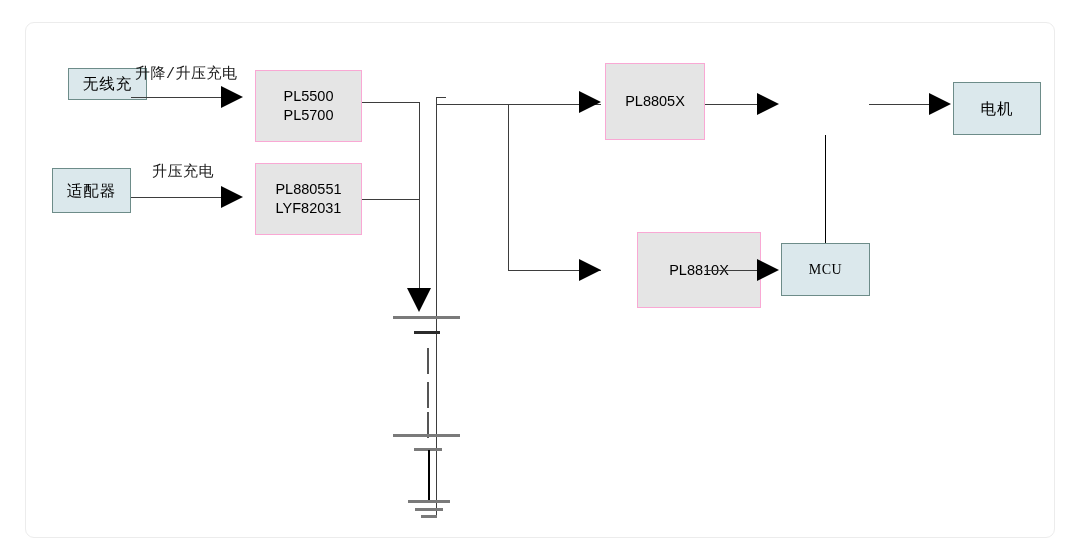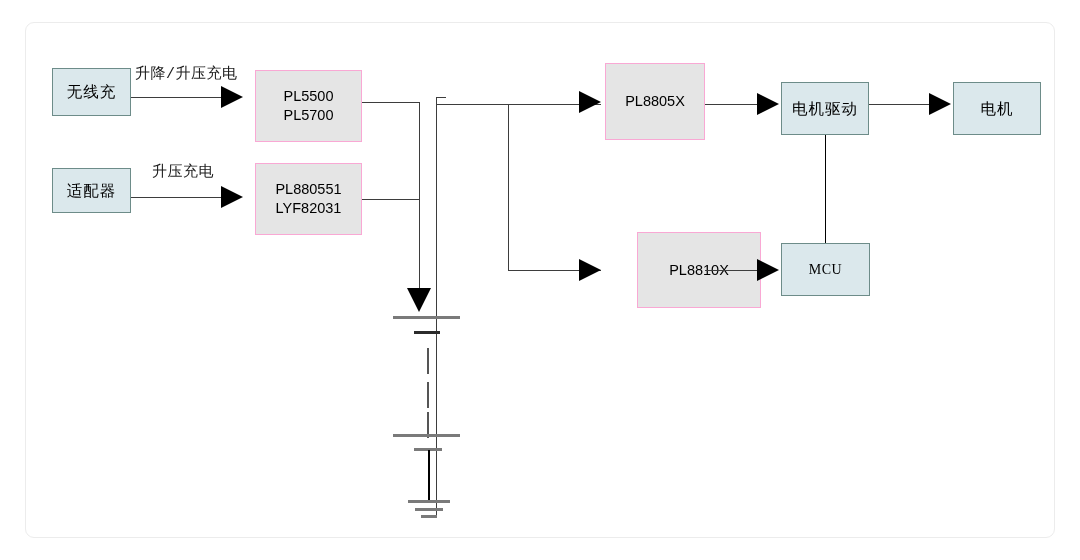--- a/index.html
+++ b/index.html
@@ -103,21 +103,21 @@
     width: 0;
     border-left: 2px solid #000000;
   }
 </style>
 </head>
 <body>
 
 <div id="canvas">
   <div id="frame"></div>
 
-  <div class="box blue" style="left:52px; top:68px; width:79px; height:48px;">
+  <div class="box blue" style="left:68px; top:68px; width:79px; height:32px;">
     <span>无线充</span>
   </div>
 
   <div class="box blue" style="left:52px; top:168px; width:79px; height:45px;">
     <span>适配器</span>
   </div>
 
   <div class="box green" style="left:255px; top:70px; width:107px; height:72px;">
     <span class="ln">PL5500</span>
     <span class="ln">PL5700</span>
@@ -133,23 +133,20 @@
   <div class="edge-label" style="left:152px; top:162px;">升压充电</div>
 
   <div class="box green" style="left:605px; top:63px; width:100px; height:77px;">
     <span>PL8805X</span>
   </div>
 
   <div class="box green" style="left:637px; top:232px; width:124px; height:76px;">
     <span>PL8810X</span>
   </div>
 
-  <div class="box blue" style="left:781px; top:82px; width:88px; height:53px;">
-    <span>电机驱动</span>
-  </div>
 
   <div class="box blue" style="left:953px; top:82px; width:88px; height:53px;">
     <span>电机</span>
   </div>
 
   <div class="box blue" style="left:781px; top:243px; width:89px; height:53px;">
     <span style="font-size:14px; letter-spacing:0.5px;">MCU</span>
   </div>
 
   <div class="hline" style="left:131px; top:97px; width:90px;"></div>

